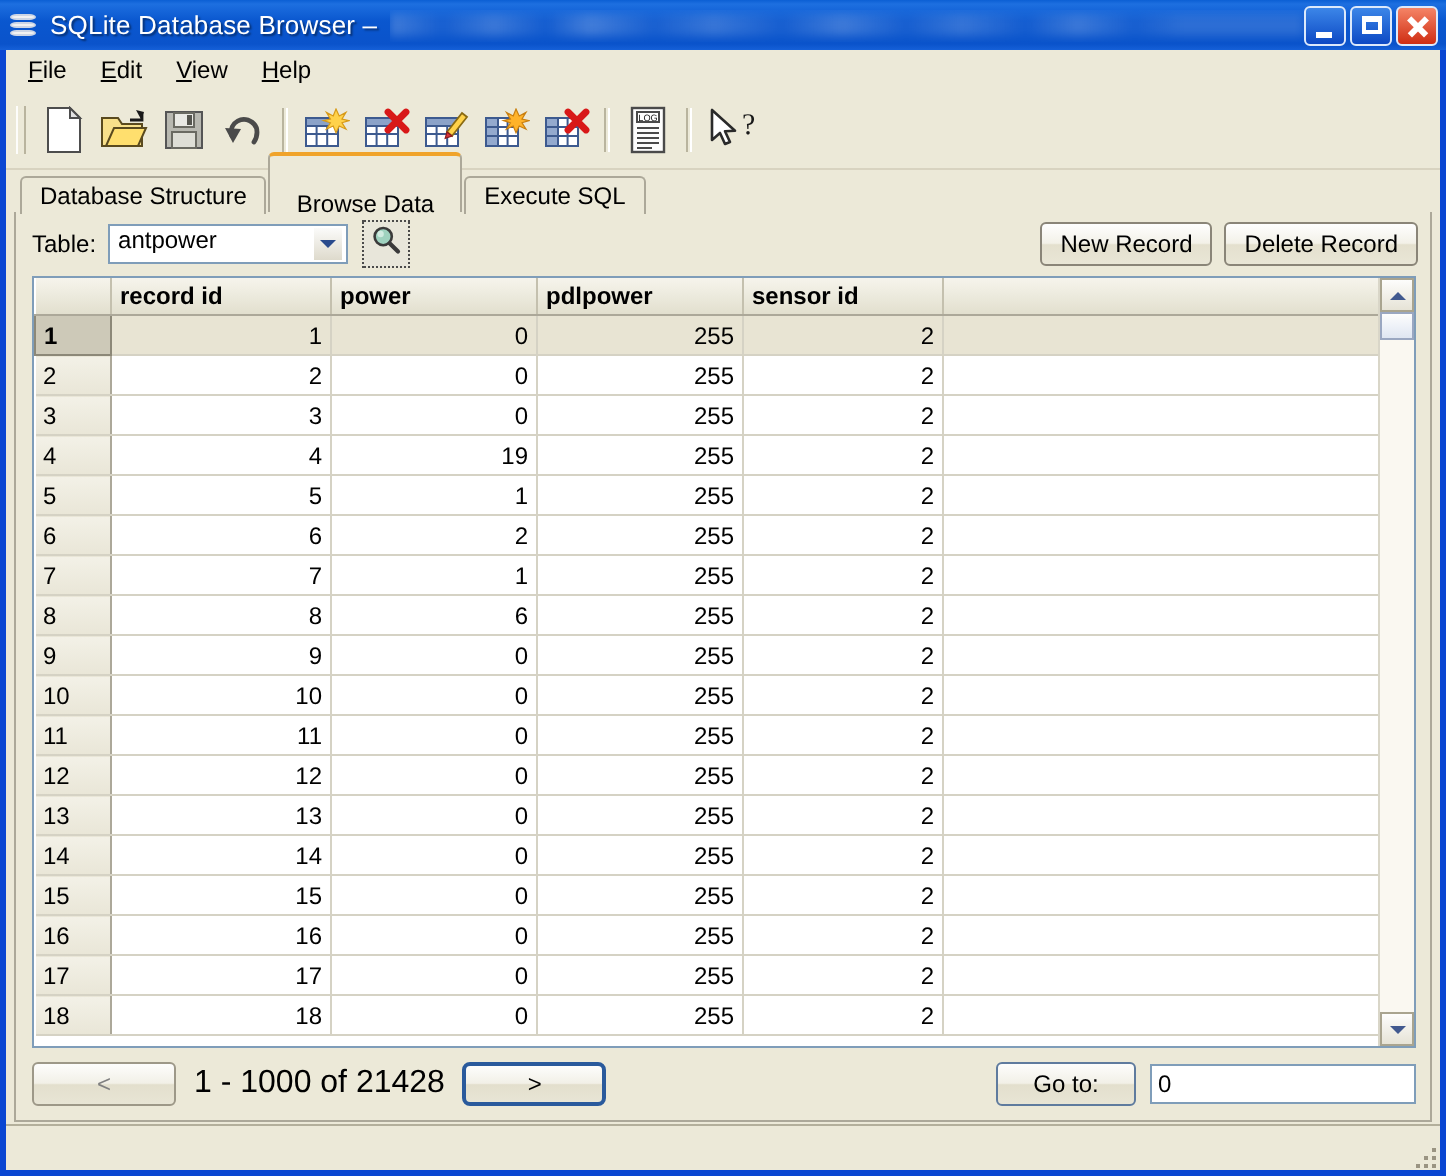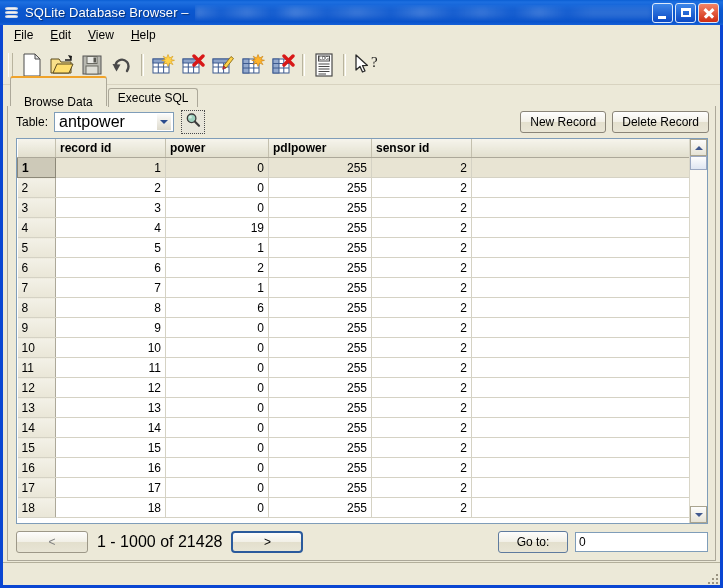--- a/index.html
+++ b/index.html
@@ -208,22 +208,22 @@
     display: flex; align-items: center;
     padding: 0 6px 0 8px;
     flex: none;
   }
   .lbl { font-size: 12px; color: #000; margin-right: 6px; }
   .combo {
     width: 120px; height: 20px;
     background: #fff;
     border: 1px solid #7f9db9;
     box-sizing: border-box;
-    display: flex; align-items: center;
-    font-size: 16px;
+    display: flex; align-items: flex-start;
+    font-size: 12px;
     position: relative;
   }
   .combo .val { padding-left: 4px; flex: 1; color:#000; }
   .combo .arrowbox {
     width: 16px; height: 18px; margin: 0 1px 0 0;
     background: linear-gradient(to bottom,#fbfbfa,#dedacc);
     border: 1px solid #fff;
     box-sizing: border-box;
     display:flex;align-items:center;justify-content:center;
   }
@@ -541,20 +541,21 @@
 
       <div class="tbbtn">
         <svg width="26" height="24" viewBox="0 0 26 24">
           <path d="M4 2 L4 17 L8 13.5 L10.5 19 L13 18 L10.5 12.6 L15.5 12.4 Z" fill="#ffffff" stroke="#2a2a2a" stroke-width="1.3" stroke-linejoin="round"></path>
           <text x="19" y="14" font-size="15" fill="#1a1a1a" font-family="Liberation Serif, serif">?</text>
         </svg>
       </div>
     </div>
 
     <div class="tabstrip">
+      <div class="tab">Database Structure</div>
       <div class="tab active">Browse Data</div>
       <div class="tab">Execute SQL</div>
     </div>
 
     <div class="tabpage">
 
       <div class="selrow">
         <span class="lbl">Table:</span>
         <div class="combo">
           <span class="val">antpower</span>

